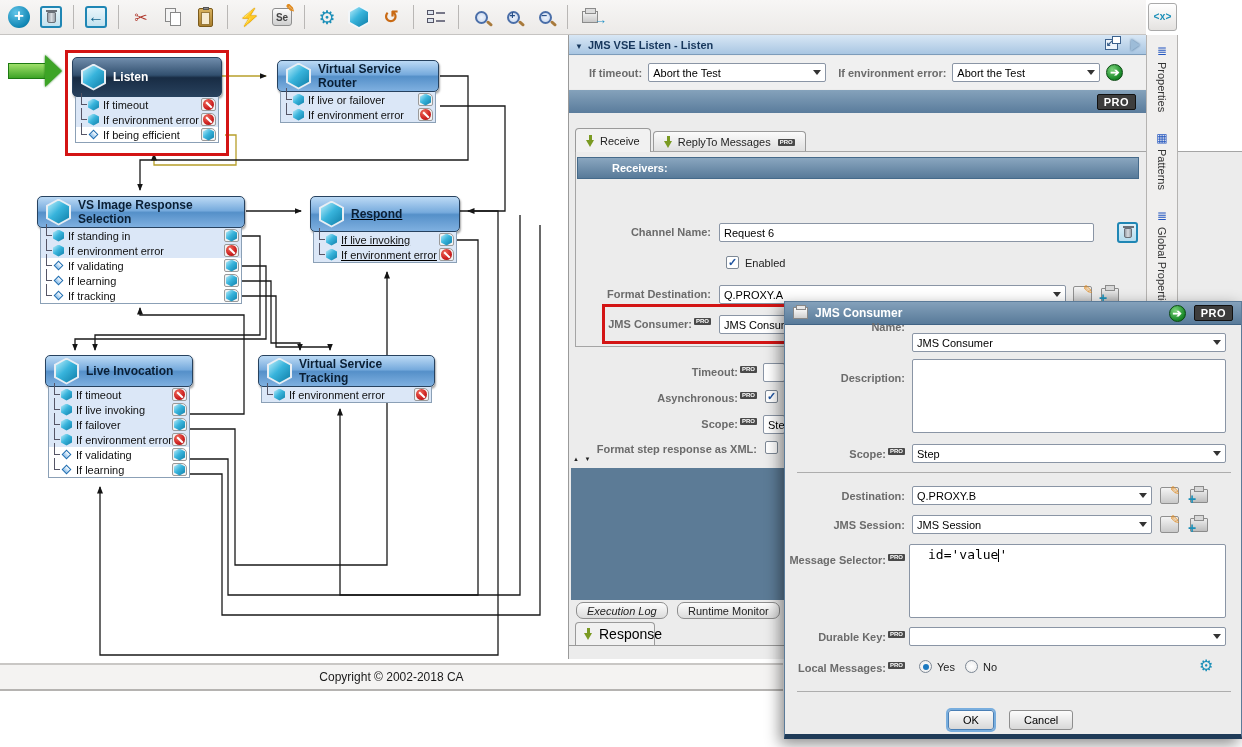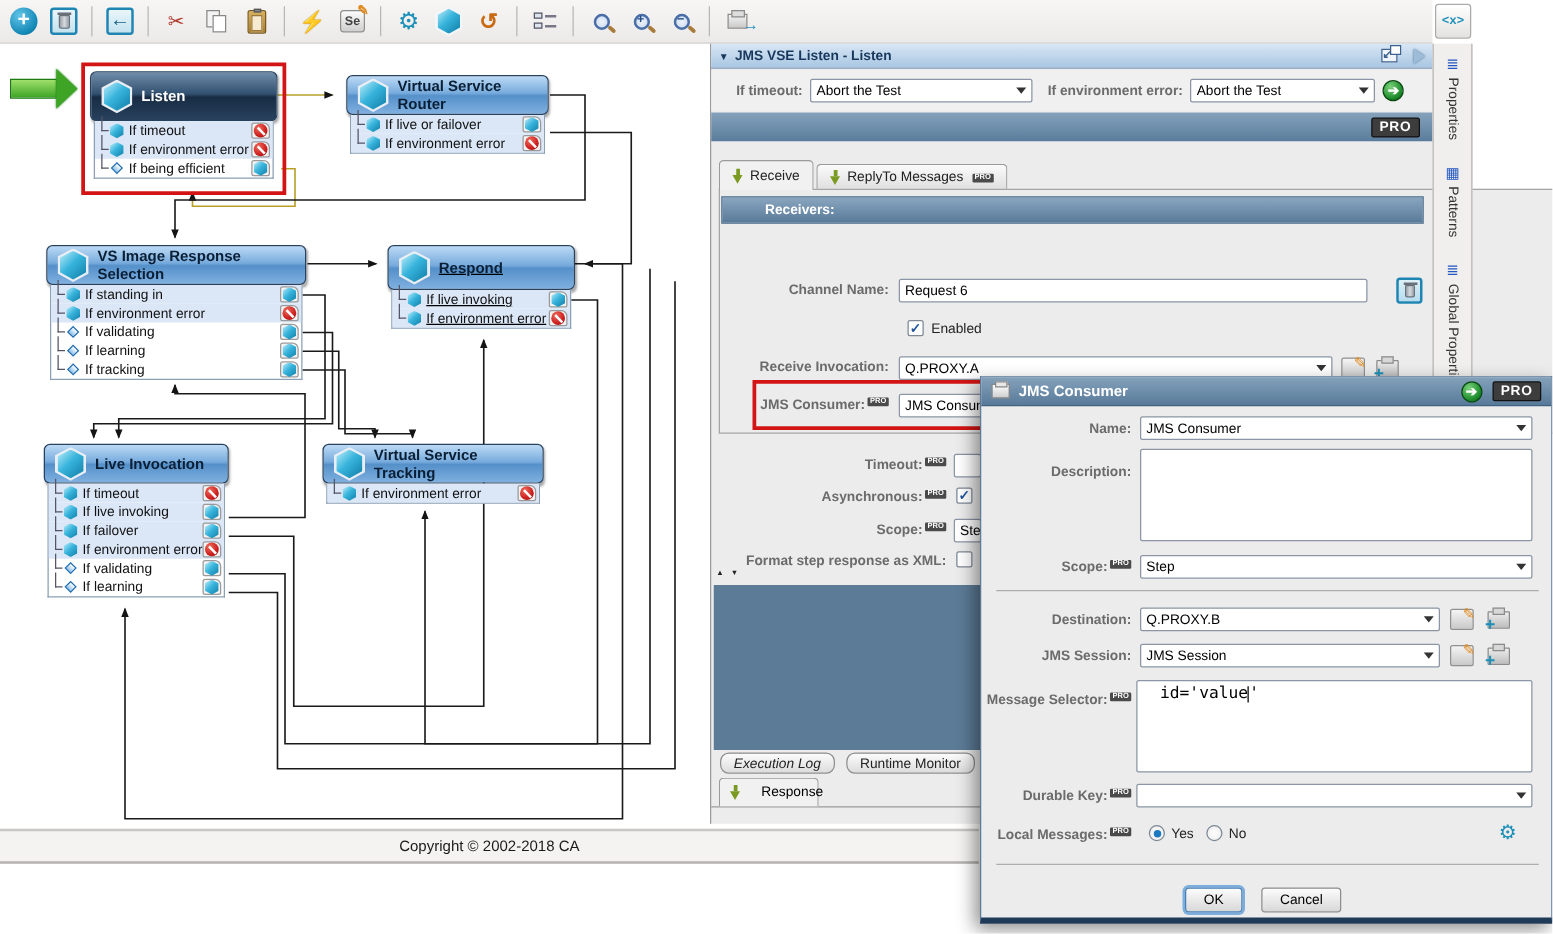--- a/index.html
+++ b/index.html
@@ -90,21 +90,21 @@
   .trash-btn { width:21px; height:21px; border:2px solid #1f86b4; background:linear-gradient(#def0f8,#b5dcee); border-radius:3px; display:flex; align-items:center; justify-content:center; }
   .checkbox { width:13px; height:13px; background:#fff; border:1px solid #7d8895; display:flex; align-items:center; justify-content:center; font-size:11px; font-weight:bold; color:#2155a0; border-radius:2px; }
   .edit-ic { width:19px; height:17px; background:linear-gradient(#f4f4f4,#c9c9c9); border:1px solid #909090; border-radius:2px; position:relative; }
   .edit-ic::after { content:"\270E"; position:absolute; right:-2px; top:-4px; color:#e08a1e; font-size:12px; }
   .add-ic { width:18px; height:14px; background:linear-gradient(#ededed,#bdbdbd); border:1px solid #8b8b8b; border-radius:1px; position:relative; }
   .add-ic::before { content:""; position:absolute; left:3px; top:-4px; width:8px; height:4px; background:#d8d8d8; border:1px solid #8b8b8b; }
   .add-ic::after { content:"+"; position:absolute; left:-3px; bottom:-5px; color:#1b8fb8; font-weight:bold; font-size:14px; }
   .console { position:absolute; left:2px; top:433px; width:213px; height:132px; background:#5c7b96; border:1px solid #44false; border:1px solid #44false6a; border-color:#446a85; }
   .split-arrows { position:absolute; left:4px; top:421px; font-size:6px; color:#222; letter-spacing:2px; }
   .small-btn { border:1px solid #8e8e8e; border-radius:7px; background:linear-gradient(#fcfcfc,#dcdcdc); font-size:11px; color:#222; height:17px; display:inline-flex; align-items:center; justify-content:center; padding:0 10px; }
-  .resp-tab { position:absolute; left:6px; top:587px; width:80px; height:23px; border:1px solid #9a9a9a; border-bottom:none; border-radius:4px 4px 0 0; background:#f1f1f1; display:flex; align-items:center; gap:16px; padding:0 8px; font-size:11px; }
+  .resp-tab { position:absolute; left:6px; top:587px; width:80px; height:23px; border:1px solid #9a9a9a; border-bottom:none; border-radius:4px 4px 0 0; background:#f1f1f1; display:flex; align-items:center; gap:6px; padding:0 8px; font-size:14px; }
   .resp-line { position:absolute; left:0; top:610px; width:216px; border-top:1px solid #9a9a9a; }
 
   
   .vstrip { position:absolute; left:1146px; top:35px; width:32px; height:624px; background:#f0efee; border-left:1px solid #b5b3b1; border-right:1px solid #b5b3b1; }
   .vtab { display:flex; flex-direction:column; align-items:center; gap:5px; padding:10px 0; }
   .vtab .vlabel { writing-mode:vertical-rl; font-size:11px; color:#333; }
   .vicon { font-size:12px; color:#2457c0; line-height:12px; }
   .xml-btn { position:absolute; left:1148px; top:3px; width:29px; height:28px; border:1px solid #aaa; border-radius:3px; background:linear-gradient(#fff,#e4e2e0); display:flex; align-items:center; justify-content:center; font-family:"Liberation Mono", monospace; font-size:10px; font-weight:bold; color:#1b8fb8; }
 
   
@@ -358,21 +358,21 @@
           <div class="nitem tint">
             <span class="hexcube ic-cube"></span>
             <span>If environment error</span>
             <span class="it-badge">
               <span class="badge-blocked"></span>
             </span>
           </div>
         </div>
     </div>
 
-    <div class="node" style="left:35px;top:320px;width:148px;text-align:center;">
+    <div class="node" style="left:45px;top:320px;width:148px;text-align:center;">
       <div class="node-header hdr-light" style="height:32px;">
         <span class="node-cube-outer">
             <span class="hexcube node-cube-inner"></span>
           </span>
         <span class="node-title">Live Invocation</span>
       </div>
       <div class="node-items">
           <div class="nitem tint">
             <span class="hexcube ic-cube"></span>
             <span>If timeout</span>
@@ -491,21 +491,21 @@
       <span class="field" style="position:absolute;left:143px;top:71px;width:375px;">
           <span>Request 6</span>
         </span>
       <span class="trash-btn" style="position:absolute;left:541px;top:70px;">
           <span class="trash" style="width:8px;height:10px;"></span>
         </span>
 
       <span class="checkbox" style="position:absolute;left:150px;top:104px;">✓</span>
       <span style="position:absolute;left:169px;top:105px;font-size:11px;color:#222;">Enabled</span>
 
-      <span class="lbl" style="position:absolute;left:0;top:136px;width:135px;text-align:right;">Receive Invocation:</span>
+      <span class="lbl" style="position:absolute;left:0;top:136px;width:135px;text-align:right;">Format Destination:</span>
       <span class="combo" style="position:absolute;left:143px;top:133px;width:347px;">
         <span class="cval">Q.PROXY.A</span>
         <span class="darr">
             <span class="tri"></span>
           </span>
       </span>
       <span class="edit-ic" style="position:absolute;left:497px;top:134px;"></span>
       <span class="add-ic" style="position:absolute;left:525px;top:136px;"></span>
 
       <span class="lbl" style="position:absolute;left:0;top:166px;width:135px;text-align:right;"><span>JMS Consumer:</span><span class="pro-sup">PRO</span></span>
@@ -570,21 +570,21 @@
   <div class="dialog">
     <div class="dlg-hdr">
       <span class="dlg-pkg"></span>
       <span>JMS Consumer</span>
       <span style="margin-left:auto;display:flex;align-items:center;gap:8px;">
         <span class="green-go">➔</span>
         <span class="pro-badge">PRO</span>
       </span>
     </div>
 
-    <span class="dlbl" style="left:0;top:35px;width:120px;">Name:</span>
+    <span class="dlbl" style="left:0;top:19px;width:120px;">Name:</span>
     <span class="combo" style="position:absolute;left:127px;top:31px;width:314px;">
       <span class="cval">JMS Consumer</span>
       <span class="darr">
           <span class="tri"></span>
         </span>
     </span>
 
     <span class="dlbl" style="left:0;top:70px;width:120px;">Description:</span>
     <span class="ta" style="left:127px;top:57px;width:314px;height:74px;"><span></span></span>
 

